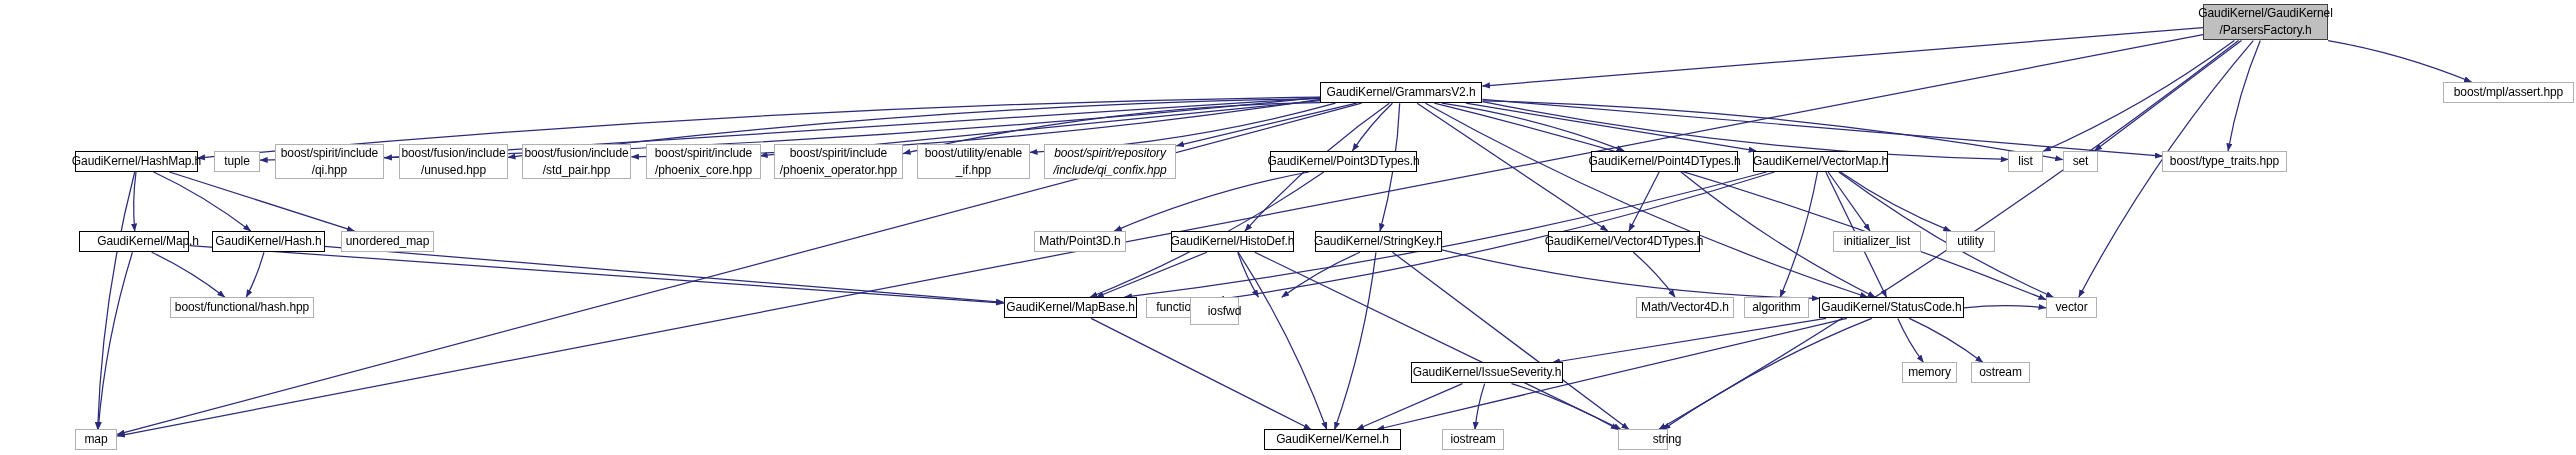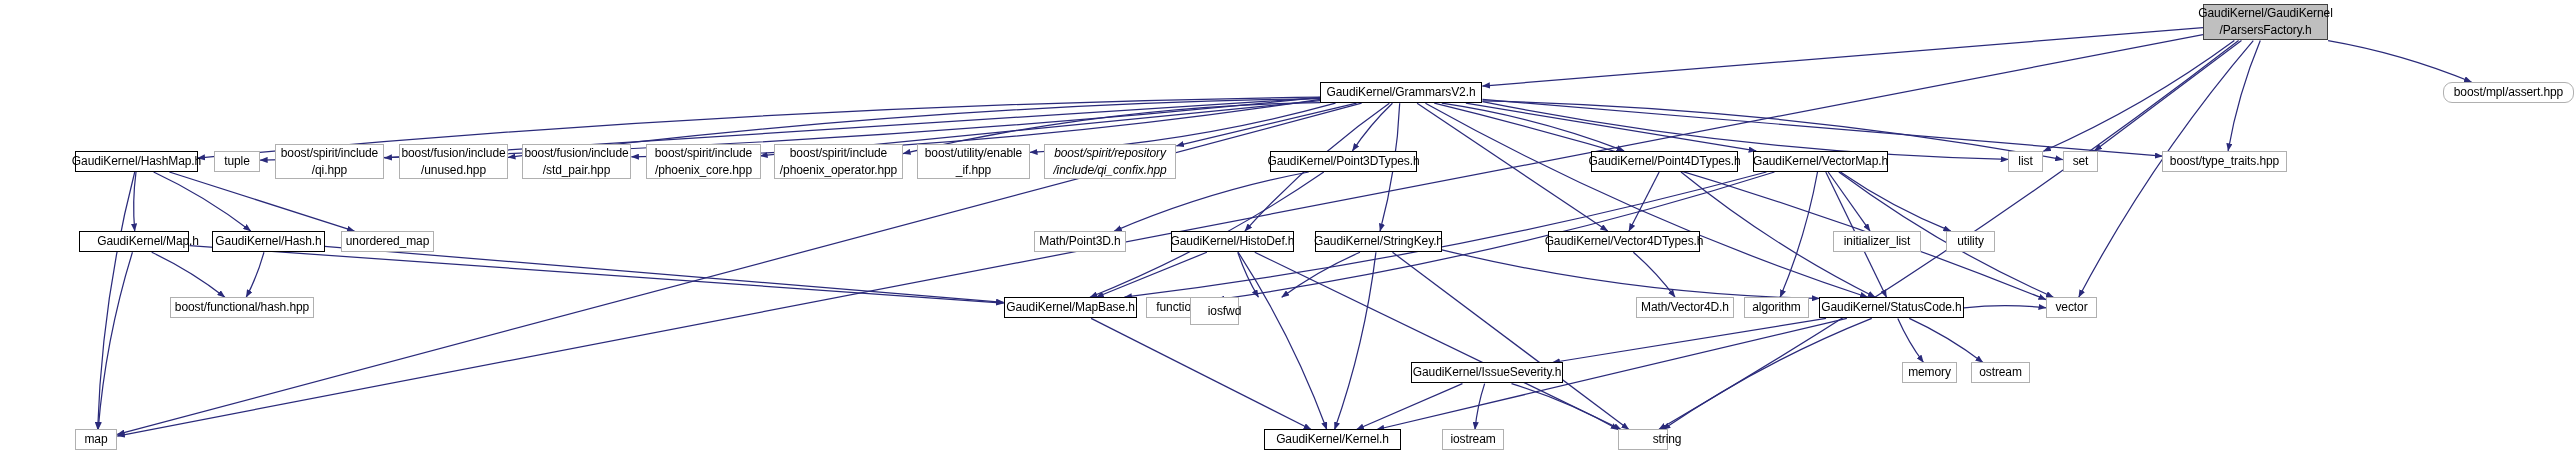--- a/index.html
+++ b/index.html
@@ -90,21 +90,21 @@
         <path d="M2227,349 Q2273.5,343.885 2320,349" marker-end="url(#ah)"></path>
         <path d="M1658.2894736842106,435 Q1598.25,461 1538.2105263157894,487" marker-end="url(#ah)"></path>
         <path d="M1683.4736842105262,435 Q1675.14,460.3978947368421 1672.5263157894738,487" marker-end="url(#ah)"></path>
         <path d="M1713.9473684210527,435 Q1777.36,454.3392105263158 1835.0526315789473,487" marker-end="url(#ah)"></path>
         <path d="M1237.26,361 Q1362,424 1486.74,487" marker-end="url(#ah)"></path>
       </g>
   </svg>
   <div id="nodes">
       <div class="node root" style="left: 2203px; top: 4.4px; width: 125px; height: 36px;">GaudiKernel/GaudiKernel
 /ParsersFactory.h</div>
-      <div class="node" style="left: 2443px; top: 82px; width: 131px; height: 21px; border-radius: 9px;">boost/mpl/assert.hpp</div>
+      <div class="node" style="left: 2443px; top: 82px; width: 131px; height: 21px;">boost/mpl/assert.hpp</div>
       <div class="node hdr" style="left: 1320px; top: 82px; width: 162px; height: 21px;">GaudiKernel/GrammarsV2.h</div>
       <div class="node hdr" style="left: 75px; top: 151px; width: 123px; height: 21px;">GaudiKernel/HashMap.h</div>
       <div class="node" style="left: 214px; top: 151px; width: 46px; height: 21px;">tuple</div>
       <div class="node" style="left: 275px; top: 144px; width: 109px; height: 35px;">boost/spirit/include
 /qi.hpp</div>
       <div class="node" style="left: 399px; top: 144px; width: 109px; height: 35px;">boost/fusion/include
 /unused.hpp</div>
       <div class="node" style="left: 522px; top: 144px; width: 109px; height: 35px;">boost/fusion/include
 /std_pair.hpp</div>
       <div class="node" style="left: 646px; top: 144px; width: 115px; height: 35px;">boost/spirit/include

